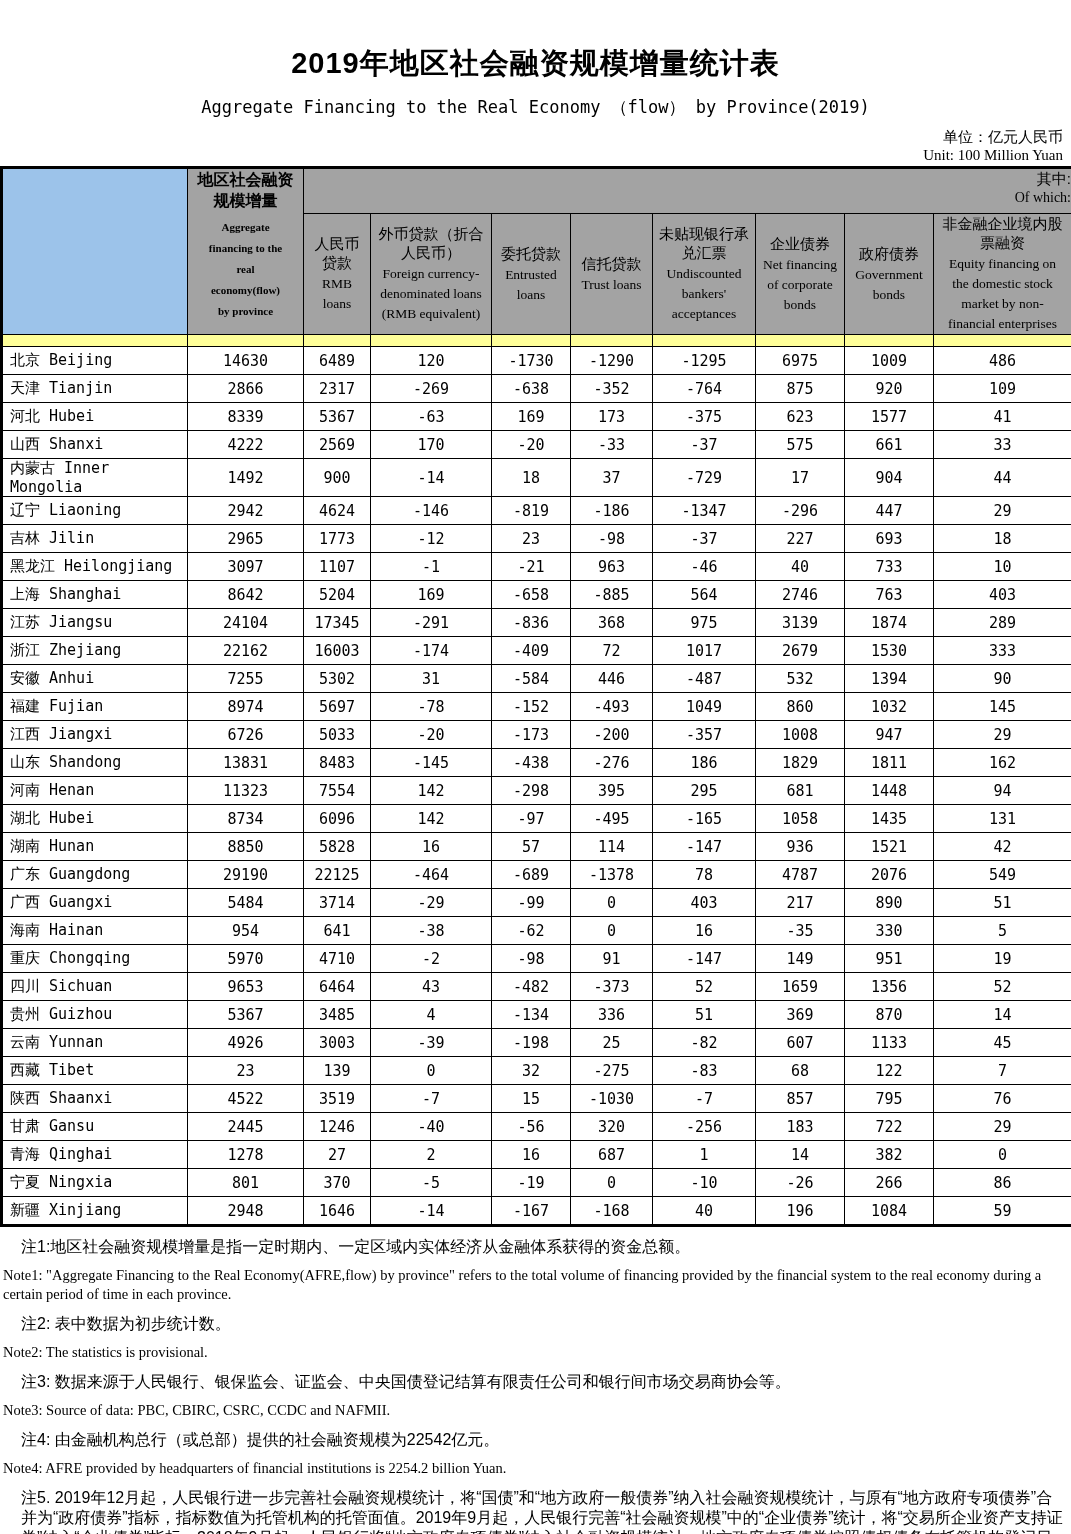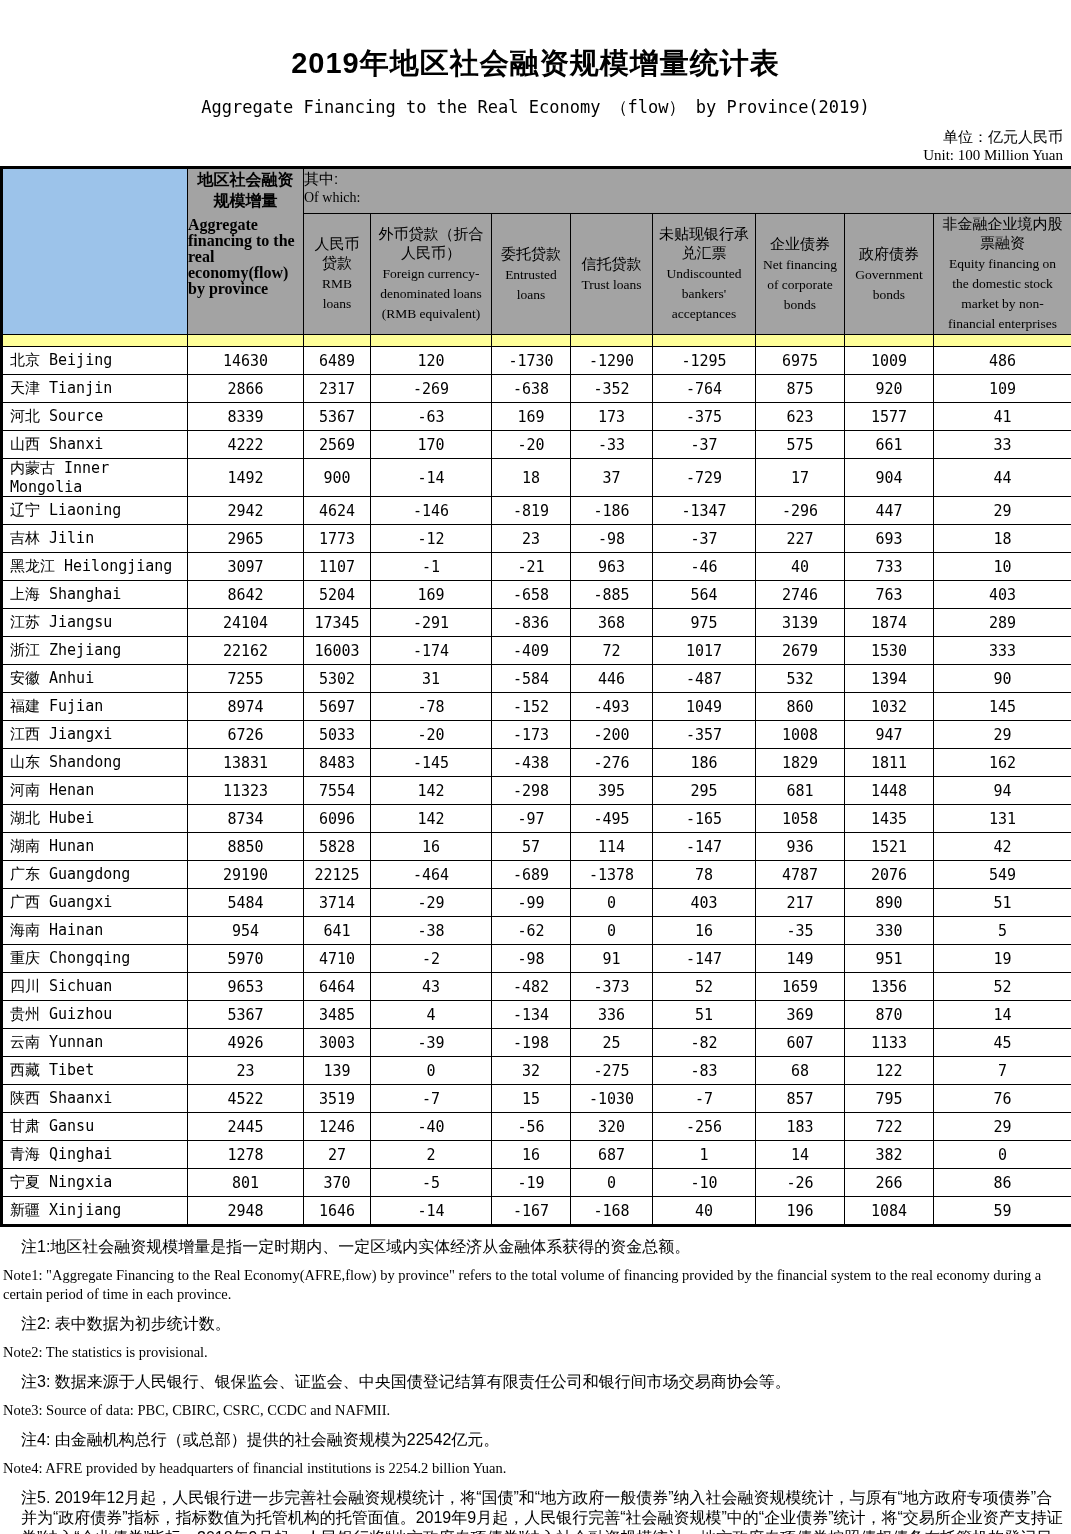--- a/index.html
+++ b/index.html
@@ -9,22 +9,22 @@
   .unit-block{margin:4px 8px 2px 0;text-align:right;line-height:18px;}
   .unit-zh{font-size:15px;}
   .unit-en{font-size:15px;font-family:"Liberation Serif",serif;}
   table.afre{border-collapse:collapse;table-layout:fixed;width:1071px;border:3px solid #000;}
   table.afre th,table.afre td{border:1px solid #000;padding:0;overflow:hidden;}
   thead th{background:#a3a3a3;font-weight:normal;vertical-align:middle;}
   .pre{white-space:pre-line;}
   .corner-cell{background:#9CC3EA;}
   .col1-head{vertical-align:top;padding-top:3px;}
   .col1-zh{font-size:16px;font-weight:bold;line-height:21px;text-align:center;}
-  .col1-en{font-size:16px;font-weight:bold;font-family:"Liberation Serif",serif;line-height:16px;text-align:left;margin-top:6px;}
-  .ofwhich-cell{vertical-align:top;text-align:left;padding:2px 0 0 5px;height:44px;}
+  .col1-en{font-size:11px;font-weight:bold;font-family:"Liberation Serif",serif;line-height:21px;text-align:center;margin-top:6px;}
+  .ofwhich-cell{vertical-align:top;text-align:right;padding:2px 0 0 5px;height:44px;}
   .ofwhich-zh{font-size:15px;line-height:20px;}
   .ofwhich-en{font-size:14px;font-family:"Liberation Serif",serif;line-height:18px;}
   .sub-head{height:120px;text-align:center;}
   .sub-zh{font-size:15px;line-height:19px;}
   .sub-en{font-size:13.5px;font-family:"Liberation Serif",serif;line-height:20px;margin-top:2px;}
   .band td{background:#FFFF99;height:11px;}
   tbody td{height:27px;font-size:15px;font-family:"DejaVu Sans Mono","Liberation Sans",sans-serif;}
   tbody td.province{text-align:left;padding-left:7px;}
   tbody td.num{text-align:center;}
   .notes{margin-top:6px;}
@@ -153,21 +153,21 @@
         <td class="num">2317</td>
         <td class="num">-269</td>
         <td class="num">-638</td>
         <td class="num">-352</td>
         <td class="num">-764</td>
         <td class="num">875</td>
         <td class="num">920</td>
         <td class="num">109</td>
       </tr>
       <tr>
-        <td class="province">河北 Source</td>
+        <td class="province">河北 Hubei</td>
         <td class="num">8339</td>
         <td class="num">5367</td>
         <td class="num">-63</td>
         <td class="num">169</td>
         <td class="num">173</td>
         <td class="num">-375</td>
         <td class="num">623</td>
         <td class="num">1577</td>
         <td class="num">41</td>
       </tr>

